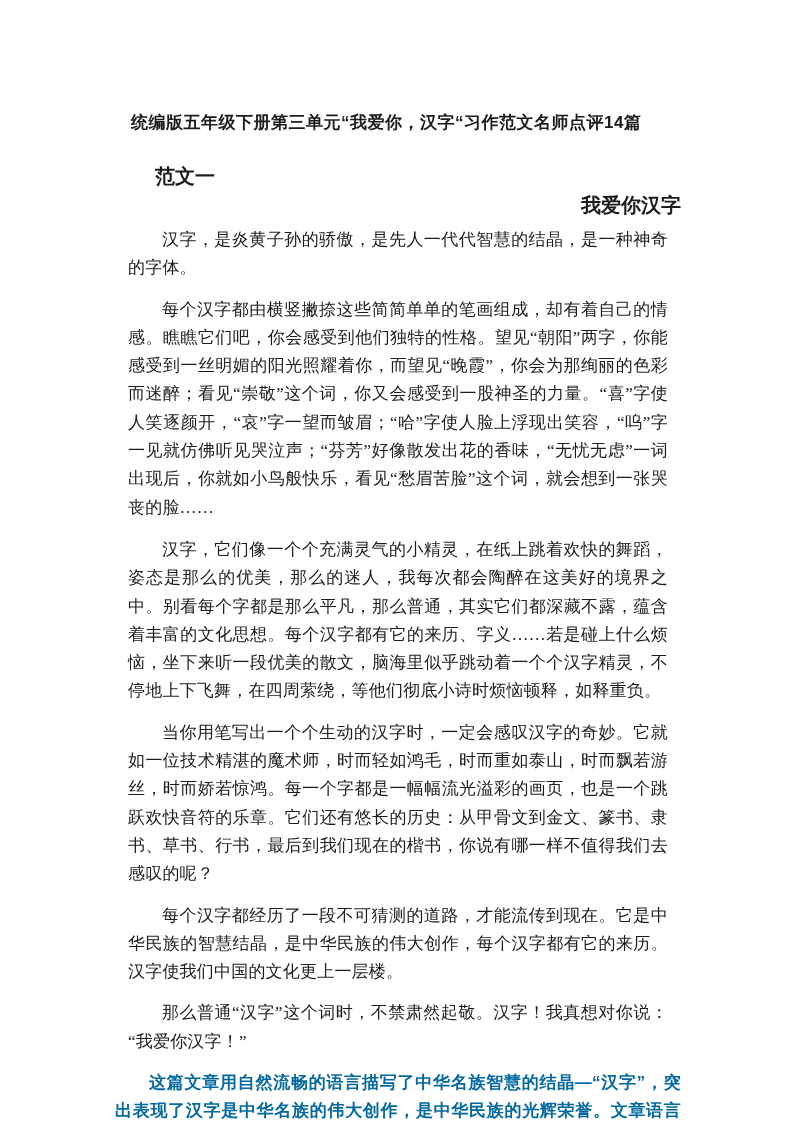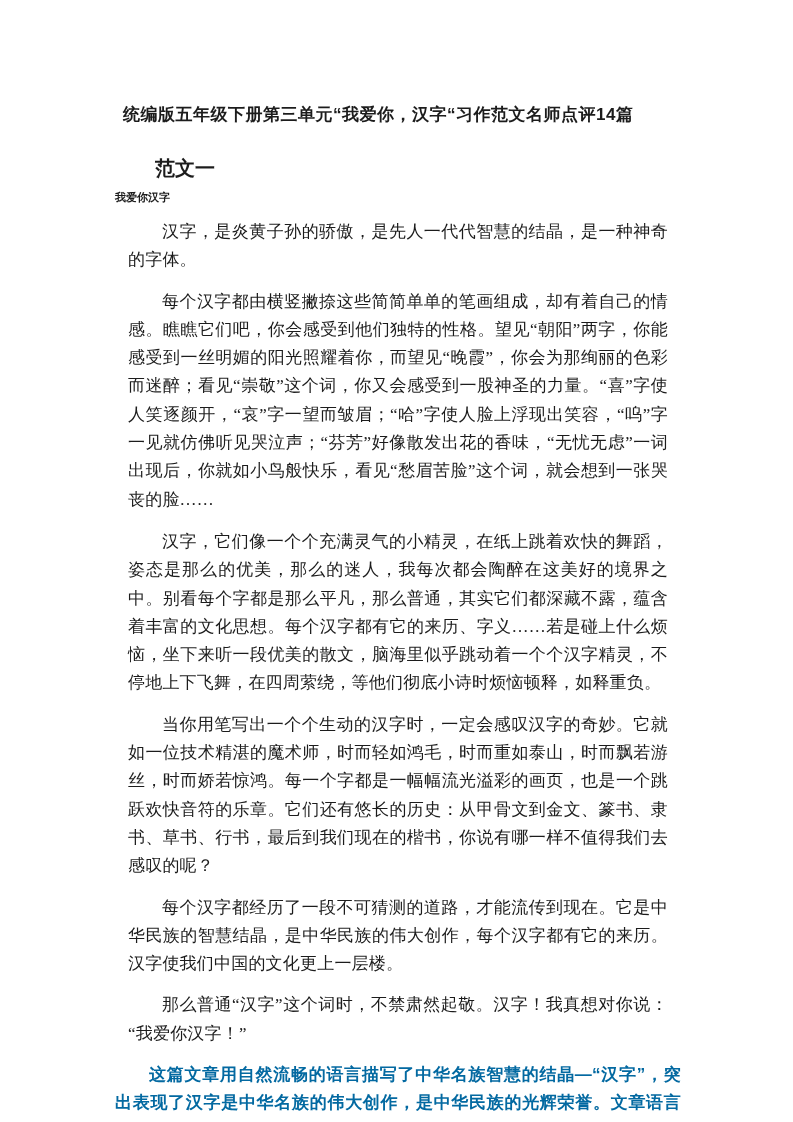--- a/index.html
+++ b/index.html
@@ -20,38 +20,38 @@
     position: absolute;
     left: 115px;
     top: 97px;
     width: 566px;
   }
   .doc-title {
     font-family: "Liberation Sans", "DejaVu Sans", sans-serif;
     font-weight: bold;
     font-size: 17px;
     line-height: 20px;
-    margin: 8px;
+    margin: 16px;
     letter-spacing: 0.5px;
   }
   .section-label {
     font-family: Liberation Sans, sans-serif;
     font-weight: bold;
     font-size: 20px;
     line-height: 20px;
     margin: 33px 0 0 0;
     text-indent: 2em;
   }
   .essay-title {
     font-family: "Liberation Sans", "DejaVu Sans", sans-serif;
     font-weight: bold;
-    font-size: 11px;
+    font-size: 20px;
     line-height: 20px;
     margin: 9px 0 0 0;
-    text-align: left;
+    text-align: right;
   }
   .para {
     font-size: 17px;
     line-height: 28.3px;
     margin: 13px;
     text-indent: 2em;
     text-align: justify;
     letter-spacing: 0.2px;
   }
   .para.first {

